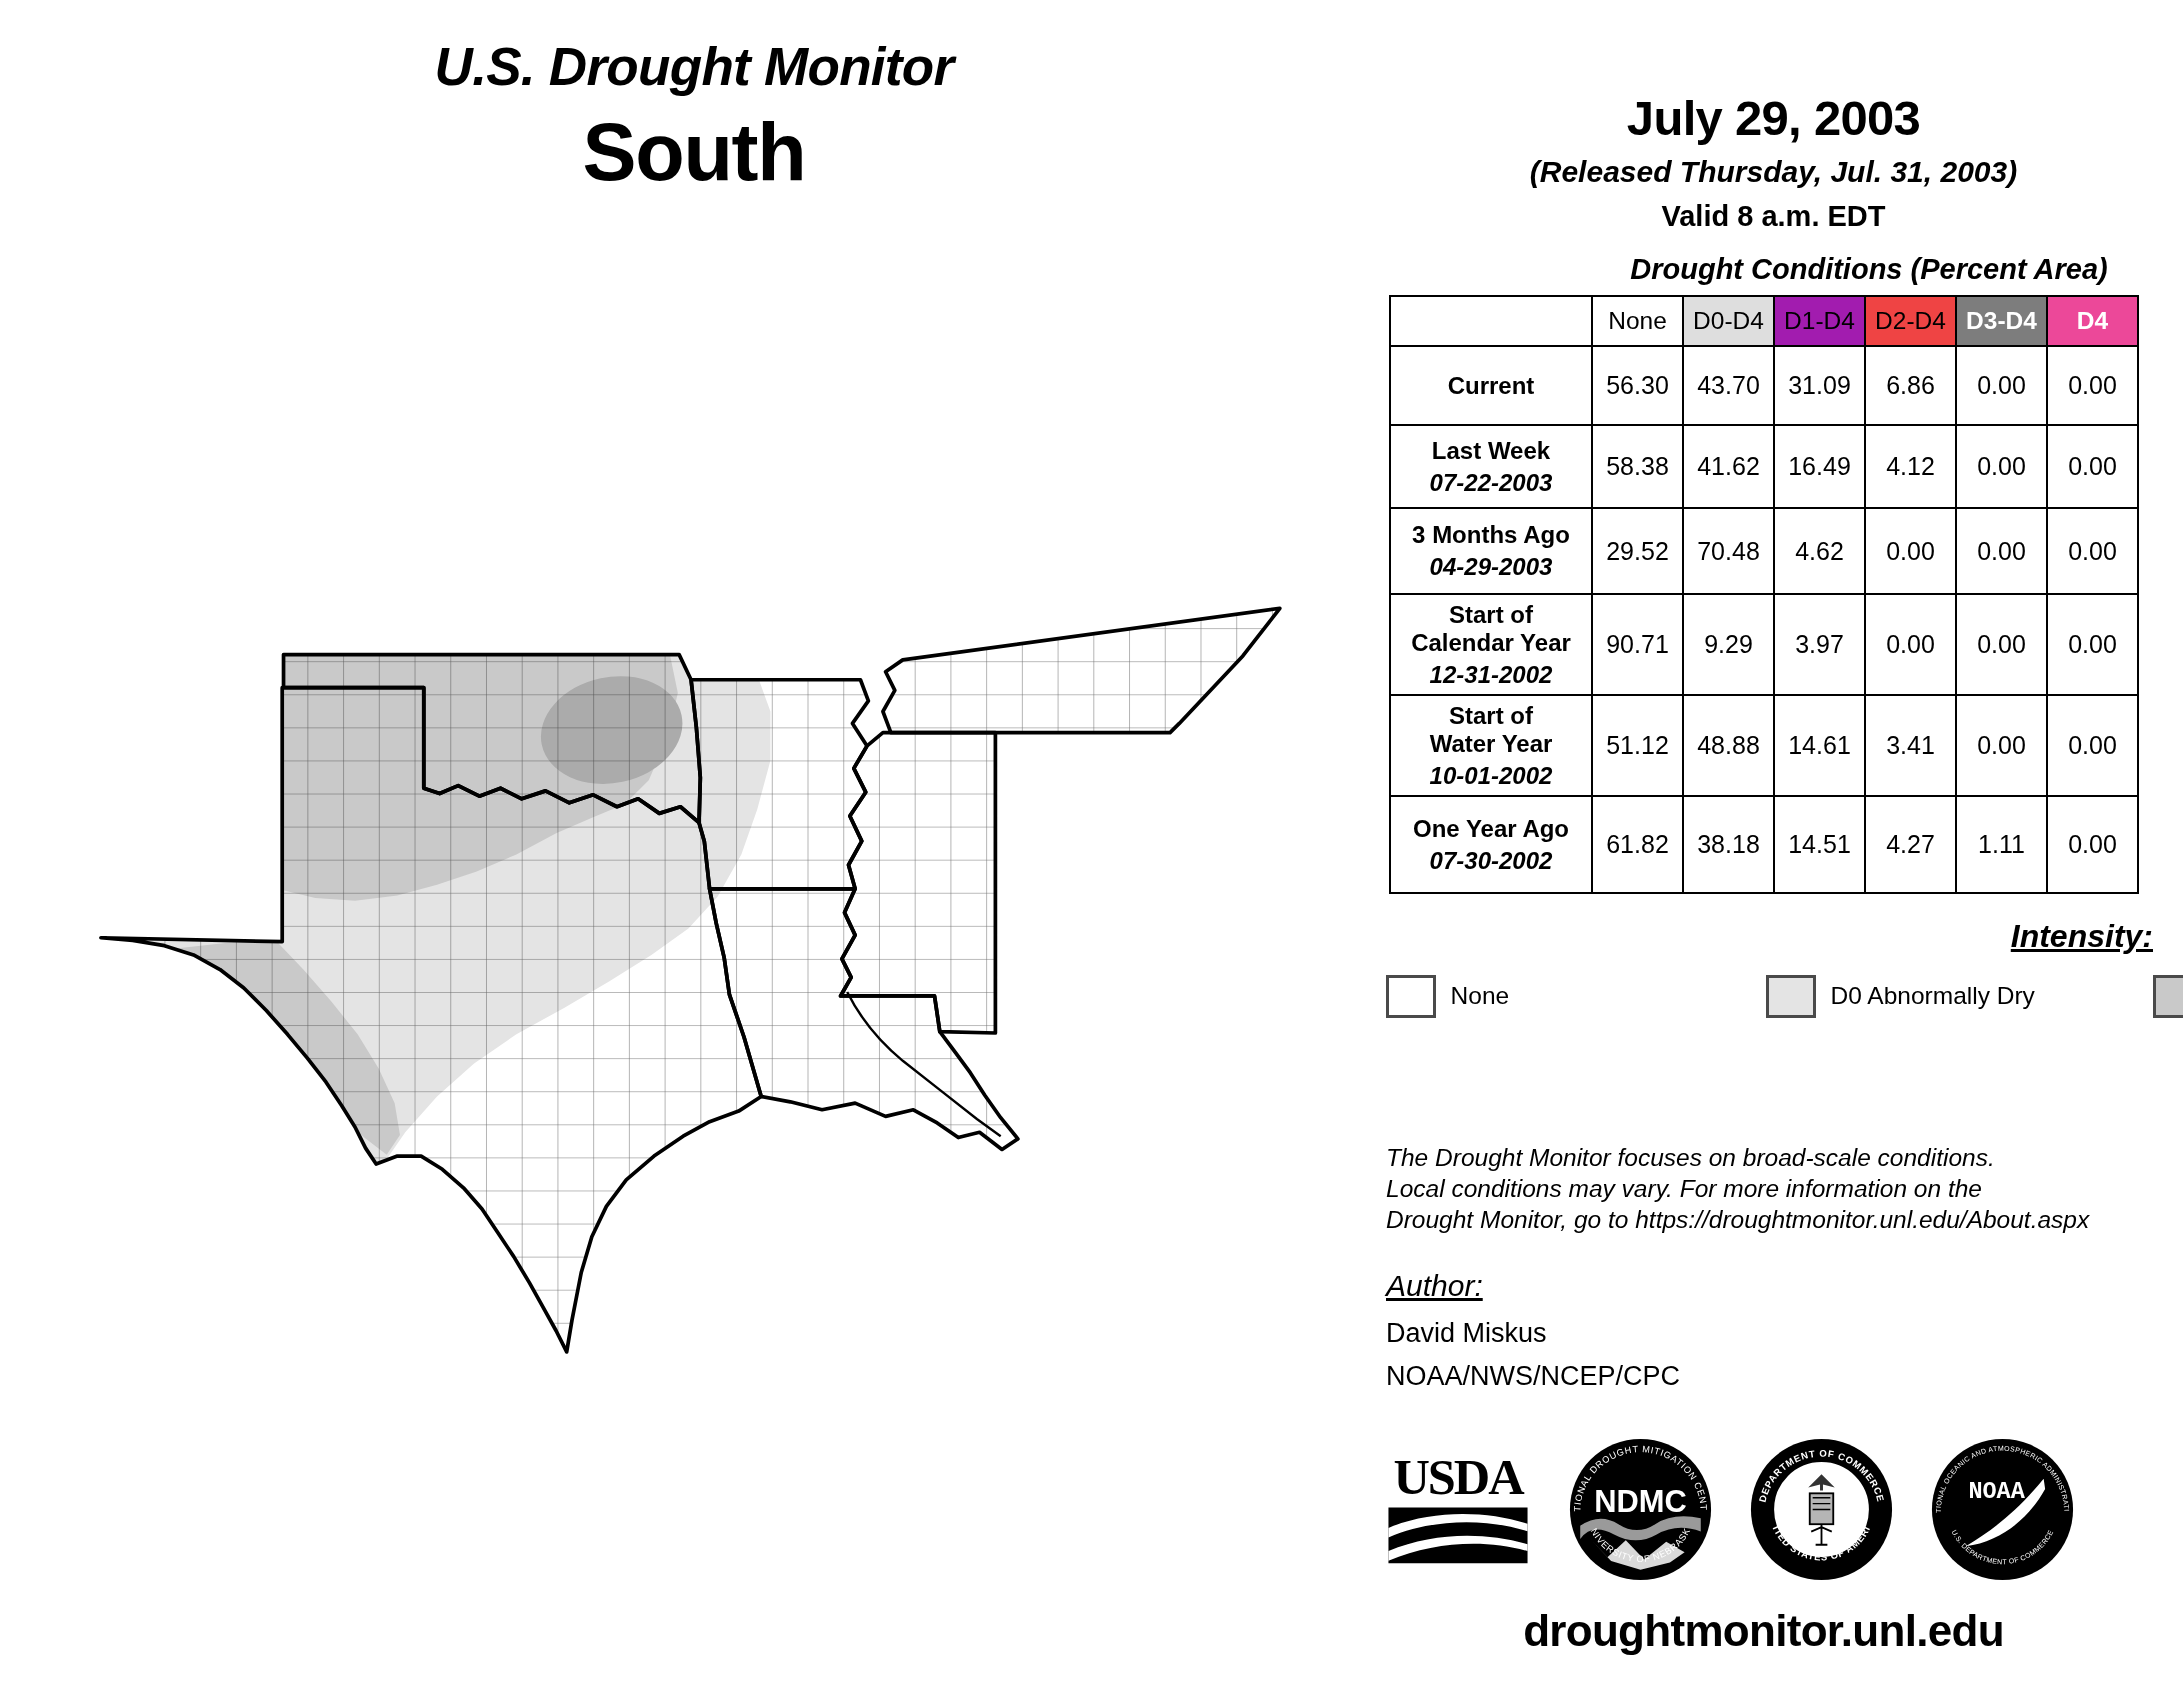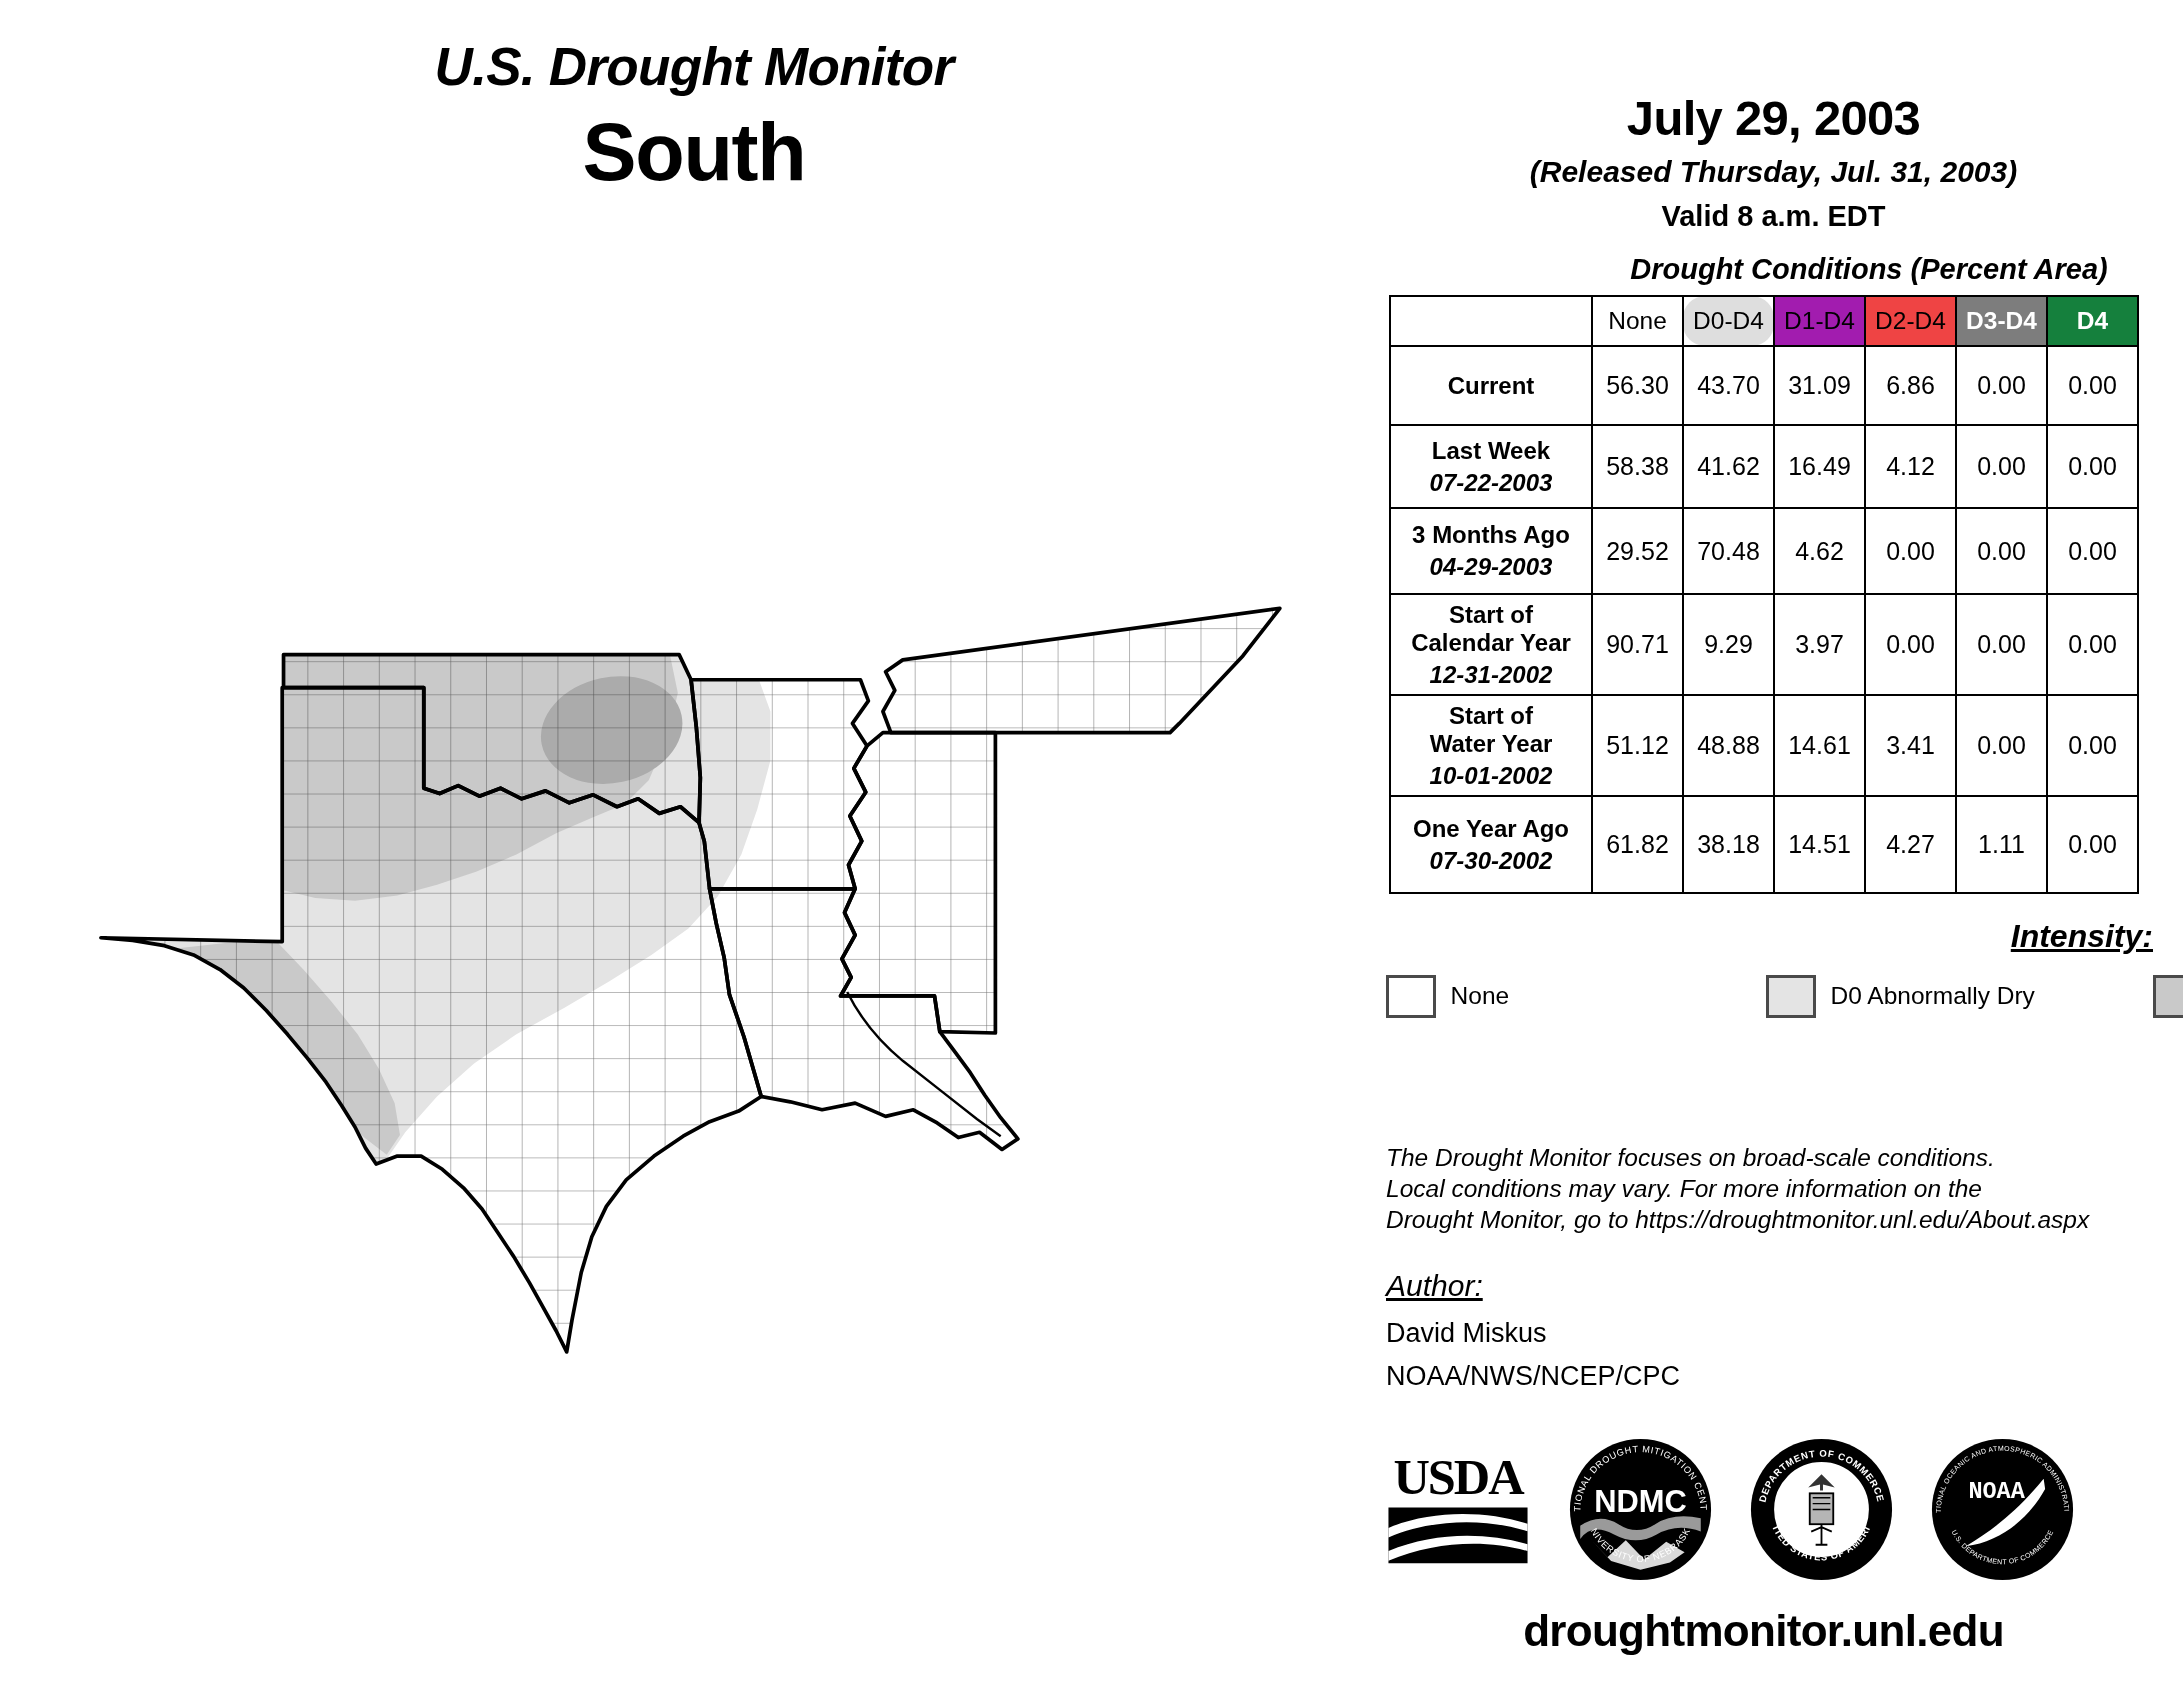--- a/index.html
+++ b/index.html
@@ -70,25 +70,25 @@
   <div class="date-valid">Valid 8 a.m. EDT</div>
 </div>
 
 <div class="abs cond">
   <div class="cond-title">Drought Conditions (Percent Area)</div>
   <table class="ct">
     <tbody>
         <tr>
       <td class="corner"></td>
       <td class="hdr" style="background: rgb(255, 255, 255);">None</td>
-      <td class="hdr" style="background: rgb(222, 222, 222); border-radius: 22px;">D0-D4</td>
+      <td class="hdr" style="background: rgb(222, 222, 222);">D0-D4</td>
       <td class="hdr" style="background: #a21caf;">D1-D4</td>
       <td class="hdr" style="background: #ef4444;">D2-D4</td>
       <td class="hdr dark" style="background: rgb(125, 125, 125);">D3-D4</td>
-      <td class="hdr dark" style="background: #15803d;">D4</td>
+      <td class="hdr dark" style="background: #ec4899;">D4</td>
     </tr>
     <tr style="height:79px">
       <td class="rowlbl">
             <div class="lbl">Current</div>
           </td>
       <td class="val">56.30</td>
       <td class="val">43.70</td>
       <td class="val">31.09</td>
       <td class="val">6.86</td>
       <td class="val">0.00</td>

